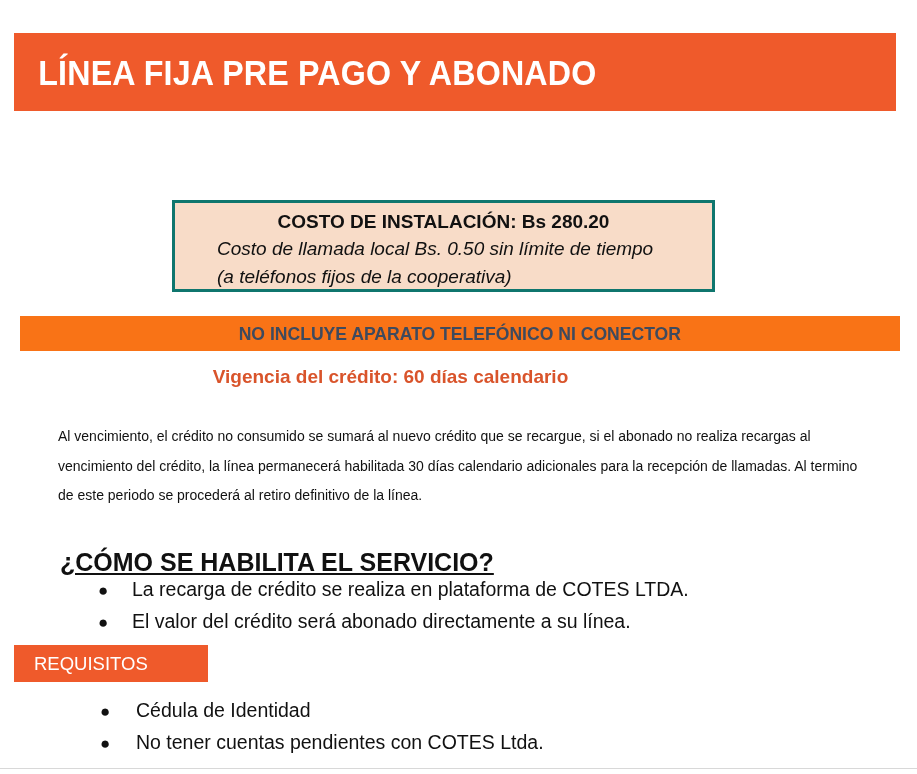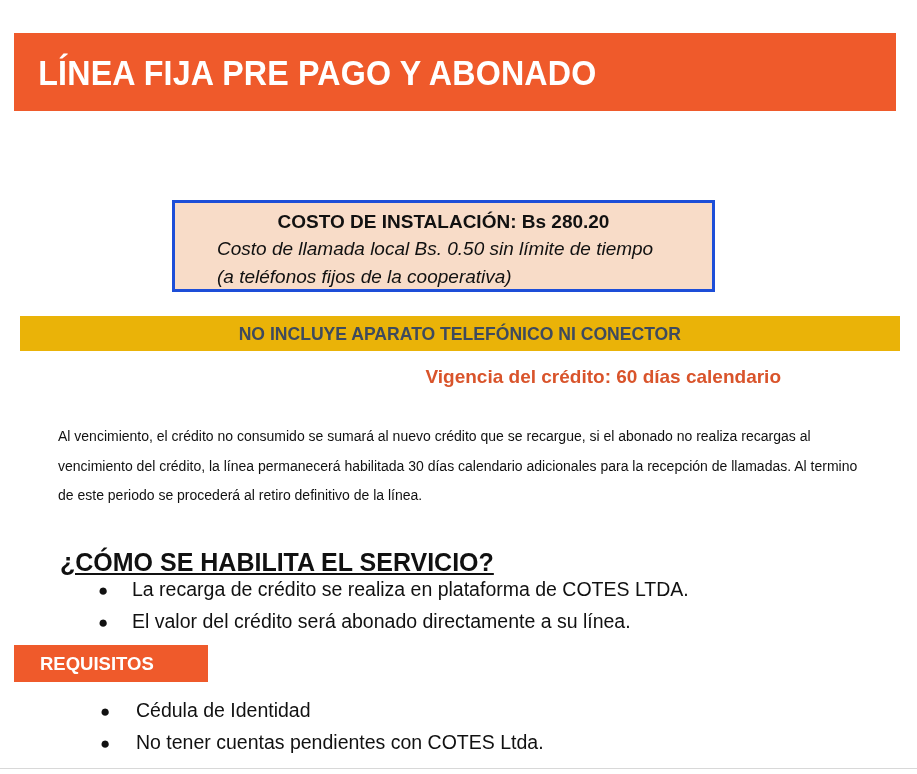--- a/index.html
+++ b/index.html
@@ -58,21 +58,21 @@
   }
 
   
   .cost-box {
     position: absolute;
     left: 172px;
     top: 200px;
     width: 543px;
     height: 92px;
     background: #f8dcc8;
-    border: 3px solid #1d4ed8;
+    border: 3px solid #0f766e;
     box-sizing: border-box;
     padding: 6px 10px 0 10px;
   }
   .cost-line-1 {
     text-align: center;
     font-size: 19px;
     font-weight: bold;
     line-height: 26px;
     color: #111111;
   }
@@ -85,41 +85,41 @@
     padding-left: 32px;
   }
 
   
   .notice-band {
     position: absolute;
     left: 20px;
     top: 316px;
     width: 880px;
     height: 35px;
-    background: #eab308;
+    background: #f97316;
     display: flex;
     align-items: center;
     justify-content: center;
   }
   .notice-band .notice-text {
     color: #3e4a5e;
     font-size: 18.5px;
     font-weight: bold;
     transform: scaleX(0.95);
     transform-origin: center;
     white-space: nowrap;
   }
 
   
   .vigencia {
     position: absolute;
     left: 0;
     top: 366px;
     width: 781px;
-    text-align: right;
+    text-align: center;
     color: #d9542b;
     font-size: 19px;
     font-weight: bold;
   }
 
   
   .main-par {
     position: absolute;
     left: 58px;
     top: 408px;
@@ -182,22 +182,22 @@
     top: 645px;
     width: 194px;
     height: 37px;
     background: #ef5a2b;
     display: flex;
     align-items: center;
   }
   .req-badge .badge-text {
     color: #ffffff;
     font-size: 18.5px;
-    font-weight: bold;
-    padding-left: 26px;
+    font-weight: normal;
+    padding-left: 20px;
     white-space: nowrap;
   }
 
   
   .bottom-rule {
     position: absolute;
     left: 0;
     top: 768px;
     width: 917px;
     height: 1px;

